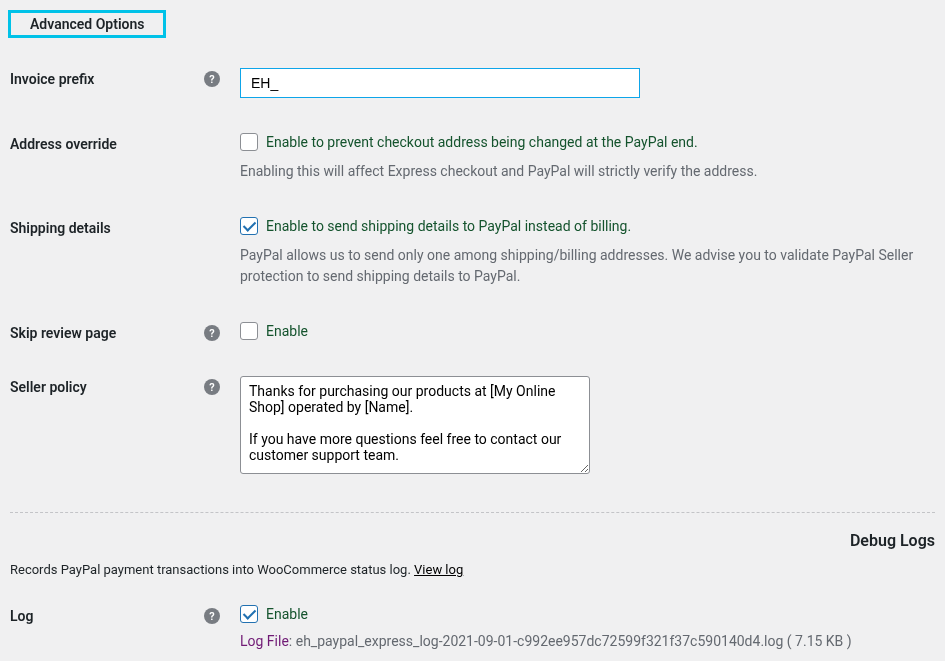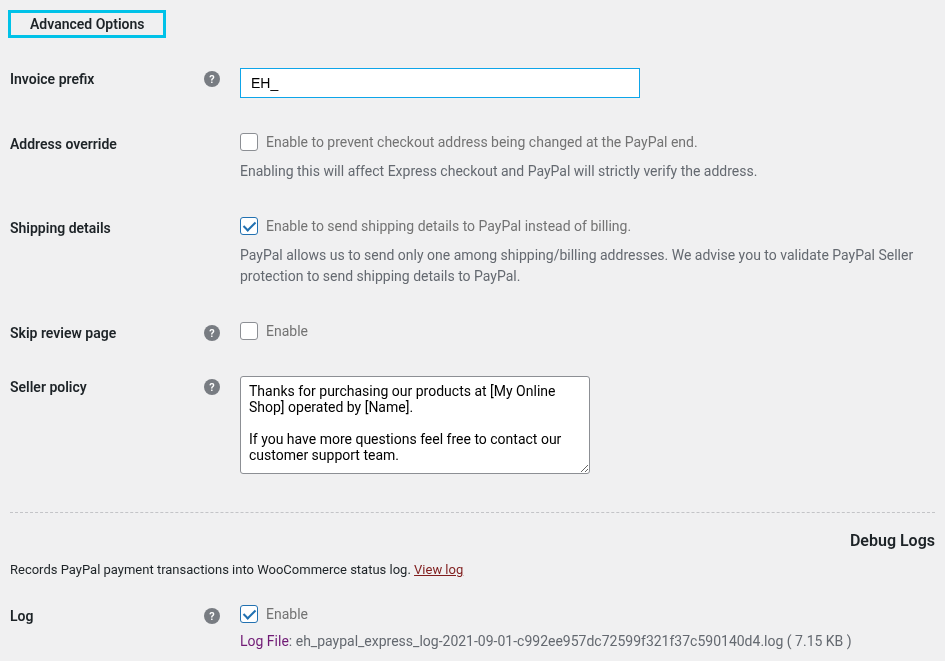--- a/index.html
+++ b/index.html
@@ -95,21 +95,21 @@
       left: 5px;
       top: 1px;
       width: 5px;
       height: 10px;
       border: solid #2271b1;
       border-width: 0 2px 2px 0;
       transform: rotate(45deg);
     }
     .checkbox-label {
       font-size: 14px;
-      color: #737373;
+      color: #14532d;
     }
     .description {
       color: #646970;
       font-size: 14px;
       margin-top: 10px;
       line-height: 1.5;
     }
     .textarea {
       width: 350px;
       height: 98px;
@@ -131,21 +131,21 @@
       font-weight: 600;
       margin-bottom: 12px;
       text-align: right;
     }
     .section-desc {
       font-size: 13px;
       color: #1d2327;
       margin-bottom: 28px;
     }
     .link {
-      color: #7f1d1d;
+      color: #000000;
       text-decoration: underline;
       cursor: pointer;
     }
     .log-file-line {
       margin-top: 10px;
       font-size: 14px;
     }
     .log-file-label {
       color: #701a75;
       font-weight: 400;

